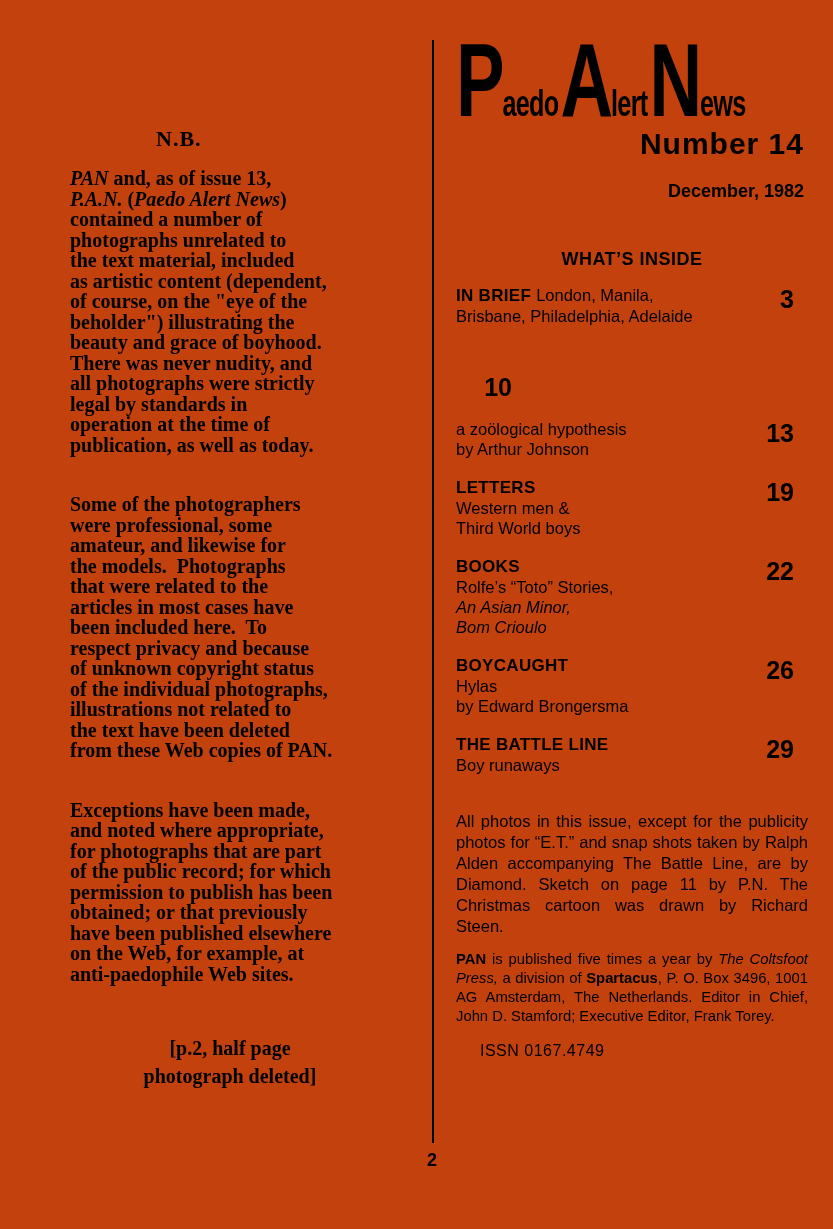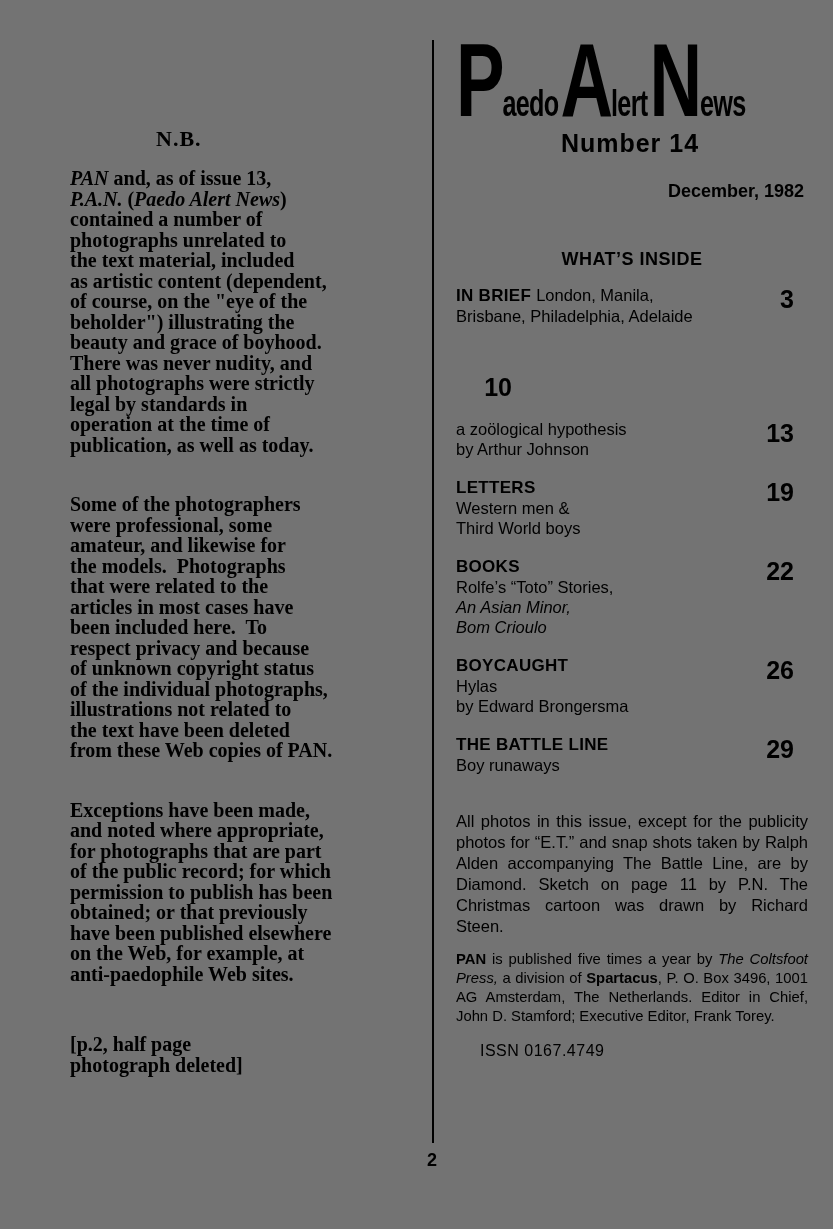--- a/index.html
+++ b/index.html
@@ -1,36 +1,36 @@
 <!DOCTYPE html>
 <html><head>
 <meta charset="utf-8">
 <style>
   html,body{margin:0;padding:0;background:#e8e8e8;}
   .page{
     position:relative; width:833px; height:1229px; margin:0 auto;
-    background:#737373; color:#000; overflow:hidden;
+    background:#c2410c; color:#000; overflow:hidden;
     font-family:"Liberation Sans", sans-serif;
   }
   .divider{position:absolute; left:432px; top:40px; width:2px; height:1103px; background:#000;}
 
   
   .left-col{position:absolute; left:70px; top:127px; width:352px;
     font-family:"Liberation Serif", serif; font-weight:bold;}
   .nb{font-size:22px; line-height:23px; margin:0 0 18px 0; padding-left:86px; letter-spacing:1px;}
   .serif-p{font-size:20px; line-height:20.5px; margin:0 0 39px 0;}
-  .footnote{font-size:20px; line-height:21px; margin:50px 0 0 0; width:320px; }
+  .footnote{font-size:20px; line-height:28px; margin:50px 0 0 0; width:320px; text-align:center;}
 
   
   .right-col{position:absolute; left:456px; top:42px; width:352px;}
   .logo{height:80px; line-height:76px; white-space:nowrap;
     transform:scaleX(0.70); transform-origin:0 50%;}
   .logo-big{font-size:104px; font-weight:bold; margin-right:-3px;}
   .logo-small{font-size:36px; font-weight:bold; letter-spacing:-1px; margin-right:3px;}
-  .issue-no{text-align:center; font-weight:bold; font-size:25px; line-height:25px; margin-top:9px; padding-right:4px; letter-spacing:1px;}
+  .issue-no{text-align:right; font-weight:bold; font-size:30px; line-height:25px; margin-top:9px; padding-right:4px; letter-spacing:1px;}
   .issue-date{text-align:right; font-weight:bold; font-size:18px; line-height:18px; margin-top:26px; padding-right:4px;}
   .toc-heading{text-align:center; font-weight:bold; font-size:18px; line-height:18px; margin:50px 0 0 0; letter-spacing:0.5px;}
   .toc{margin-top:17px;}
   .toc-entry{display:flex; margin-bottom:19px;}
   .toc-entry.first{margin-bottom:47px;gap:40px;}
   .toc-text{flex:1; font-size:16.5px; line-height:20px;}
   .toc-title{font-weight:bold; display:block; font-size:17px; letter-spacing:0.3px;}
   .toc-entry.inline-title .toc-title{display:inline; margin-right:5px;}
   .toc-page{width:56px; text-align:right; font-weight:bold; font-size:25px; line-height:25px; padding:2px 14px 0 0;}
   .credits{font-size:16.5px; line-height:21px; text-align:justify; margin:36px 0 0 0;}

